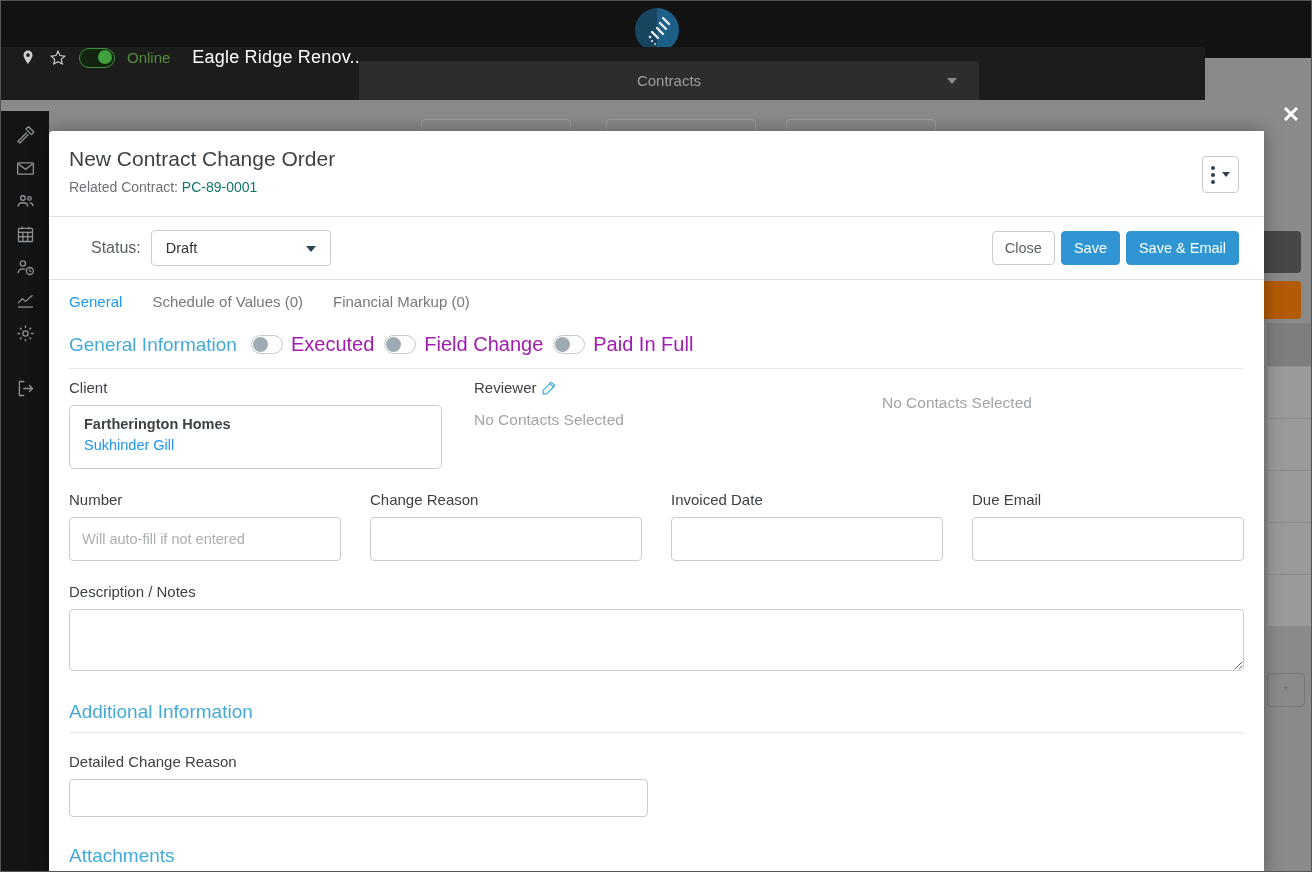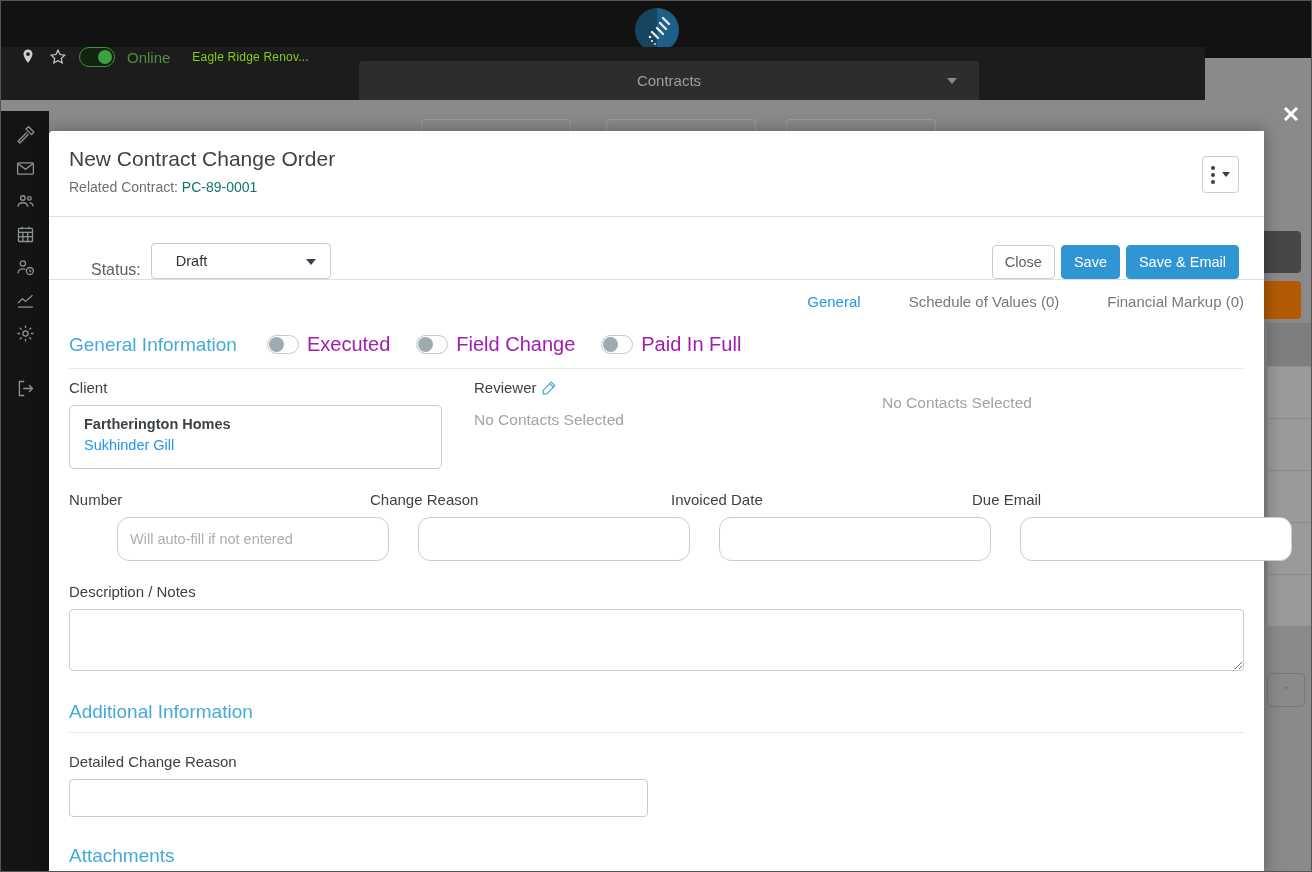--- a/index.html
+++ b/index.html
@@ -17,21 +17,21 @@
   
   .navbar { position:absolute; left:0; top:46px; width:1204px; height:53px; background:#1c1c1c; z-index:5;
     display:flex; align-items:flex-start; }
   .nav-left { display:flex; align-items:center; gap:12px; padding-left:18px; }
   .pin-icon, .star-icon { width:18px; height:18px; color:#cfcfcf; }
   .toggle-online { width:36px; height:20px; border-radius:10px; border:1.5px solid #3f8f3f;
     background:#12240f; position:relative; }
   .toggle-online .knob { position:absolute; right:2px; top:1.5px; width:14px; height:14px;
     border-radius:50%; background:#3fa03f; }
   .online-label { color:#558b3c; font-size:15px; }
-  .company-name { color:#84cc16; font-size:12px; margin-left:10px; letter-spacing:0.2px; }
+  .company-name { color:#ffffff; font-size:18px; margin-left:10px; letter-spacing:0.2px; }
   .module-select { position:absolute; left:358px; top:14px; width:620px; height:39px; background:#2d2d2d;
     border-radius:3px 3px 0 0; display:flex; align-items:center; justify-content:center; cursor:pointer; }
   .module-select .label { color:#9e9e9e; font-size:15px; }
   .module-select .caret { position:absolute; right:22px; top:17px; width:0; height:0;
     border-left:5px solid transparent; border-right:5px solid transparent; border-top:6px solid #8a8a8a; }
 
   
   .sidebar { position:absolute; left:0; top:110px; width:48px; height:762px; background:#141414; z-index:6;
     display:flex; flex-direction:column; align-items:center; padding-top:8px; }
   .side-icon { width:48px; height:33px; display:flex; align-items:center; justify-content:center;
@@ -66,38 +66,38 @@
   .m-subtitle a { color:#0f766e; text-decoration:none; cursor:pointer; }
   .kebab-btn { position:absolute; right:5px; top:25px; width:37px; height:37px; border:1px solid #ccc;
     border-radius:4px; background:#fff; cursor:pointer; display:flex; align-items:center; justify-content:center; gap:7px; }
   .kebab-dots { display:flex; flex-direction:column; gap:3px; }
   .kebab-dots i { width:4px; height:4px; border-radius:50%; background:#31414e; }
   .kebab-caret { width:0; height:0; border-left:4px solid transparent; border-right:4px solid transparent;
     border-top:5px solid #31414e; }
   .hr { border-top:1px solid #e0e0e0; margin:0 -20px; }
   .hr.inset { margin:0; }
 
-  .status-row { height:62px; display:flex; align-items:flex-end; position:relative; }
+  .status-row { height:62px; display:flex; align-items:center; position:relative; }
   .status-label { font-size:16px; color:#5a6166; margin-left:22px; }
   .status-select { margin-left:10px; width:180px; height:36px; border:1px solid #ccc; border-radius:4px;
-    display:flex; align-items:center; padding:0 24px; position:relative; cursor:pointer; }
+    display:flex; align-items:center; padding:0 14px; position:relative; cursor:pointer; }
   .status-select .val { font-size:14.5px; color:#333; }
   .status-select .caret { position:absolute; right:14px; top:15px; width:0; height:0;
     border-left:5px solid transparent; border-right:5px solid transparent; border-top:6px solid #31414e; }
   .status-actions { position:absolute; right:5px; display:flex; gap:6px; }
   .btn { height:34px; border-radius:4px; font-size:14.5px; padding:0 12px; cursor:pointer;
     display:flex; align-items:center; justify-content:center; }
   .btn.ghost { background:#fff; border:1px solid #ccc; color:#5a6166; }
   .btn.primary { background:#2f96d3; border:1px solid #2f96d3; color:#fff; }
 
-  .tabs { height:43px; display:flex; align-items:center; justify-content:flex-end; gap:48px; }
+  .tabs { height:43px; display:flex; align-items:center; justify-content:flex-start; gap:30px; }
   .tab { font-size:15px; color:#75797d; cursor:pointer; }
   .tab.active { color:#2196f3; }
 
-  .section-head-row { display:flex; align-items:center; padding:10px 0 12px 0; gap:26px; }
+  .section-head-row { display:flex; align-items:center; padding:10px 0 12px 0; gap:10px; }
   .section-title { font-size:19px; color:#45aad8; font-weight:400; margin-right:4px; }
   .toggle-item { display:flex; align-items:center; gap:8px; }
   .toggle { width:32px; height:19px; border:1px solid #c3c9cd; border-radius:10px; background:#fdfdfd;
     position:relative; cursor:pointer; }
   .toggle .knob { position:absolute; left:1px; top:1px; width:15px; height:15px; border-radius:50%;
     background:#9fabb3; }
   .toggle-label { font-size:20px; color:#a21caf; }
 
   .contacts-row { display:flex; padding-top:10px; }
   .col-client { width:405px; }
@@ -107,22 +107,22 @@
   .client-card { margin-top:9px; width:373px; min-height:64px; border:1px solid #ccc; border-radius:5px;
     padding:10px 14px; cursor:pointer; }
   .client-company { font-size:14.5px; font-weight:bold; color:#3c4247; }
   .client-contact { font-size:14.5px; color:#2196f3; margin-top:5px; cursor:pointer; }
   .label-with-pencil { display:flex; align-items:center; gap:4px; }
   .pencil-icon { width:17px; height:17px; color:#45aad8; cursor:pointer; }
   .no-contacts { margin-top:15px; font-size:15.5px; color:#9ea4a8; }
 
   .fields-row { display:flex; gap:29px; margin-top:22px; }
   .fields-row .f-col { width:272px; }
-  .f-input { margin-top:9px; width:100%; height:44px; border:1px solid #ccc; border-radius:12px;
-    font-size:14.5px; color:#333; padding:0 12px; font-family:"Liberation Sans",sans-serif; outline:none;margin-left:48px; }
+  .f-input { margin-top:9px; width:100%; height:44px; border:1px solid #ccc; border-radius:4px;
+    font-size:14.5px; color:#333; padding:0 12px; font-family:"Liberation Sans",sans-serif; outline:none; }
   .f-input::placeholder { color:#a9afb3; }
 
   .desc-block { margin-top:22px; }
   .f-textarea { margin-top:9px; width:1175px; height:62px; border:1px solid #ccc; border-radius:4px;
     font-size:14.5px; color:#333; padding:8px 12px; font-family:"Liberation Sans",sans-serif;
     resize:vertical; outline:none; }
 
   .sub-section { margin-top:26px; }
   .sub-section .hr2 { border-top:1px solid #e6e6e6; margin-top:9px; }
   .detail-block { margin-top:20px; }

